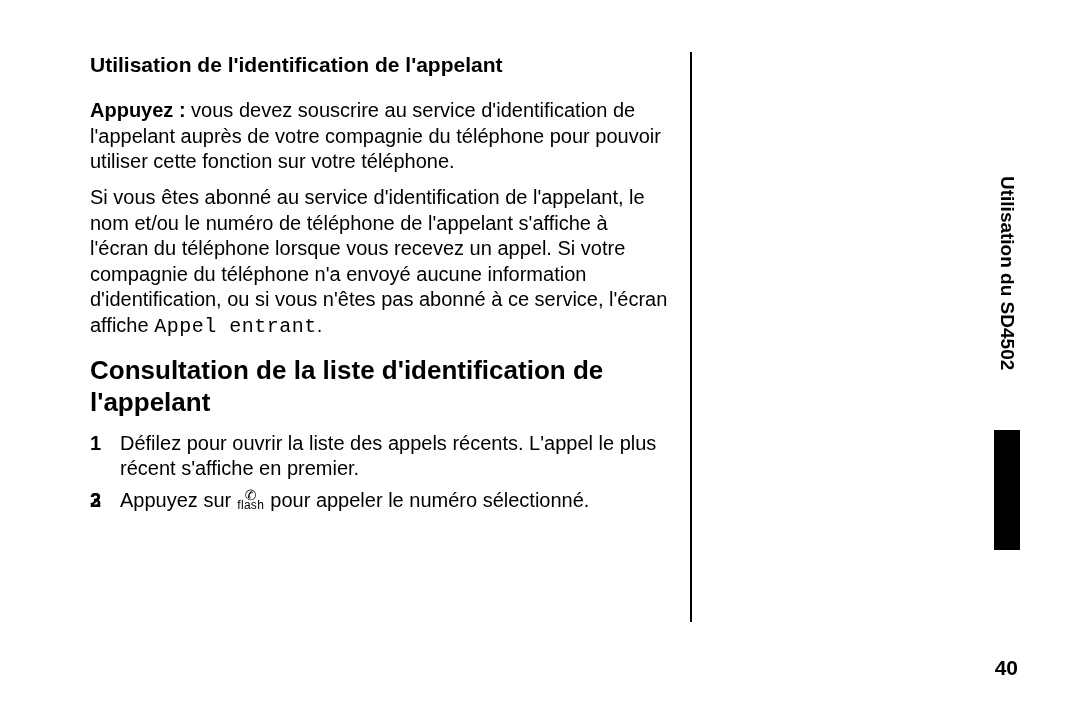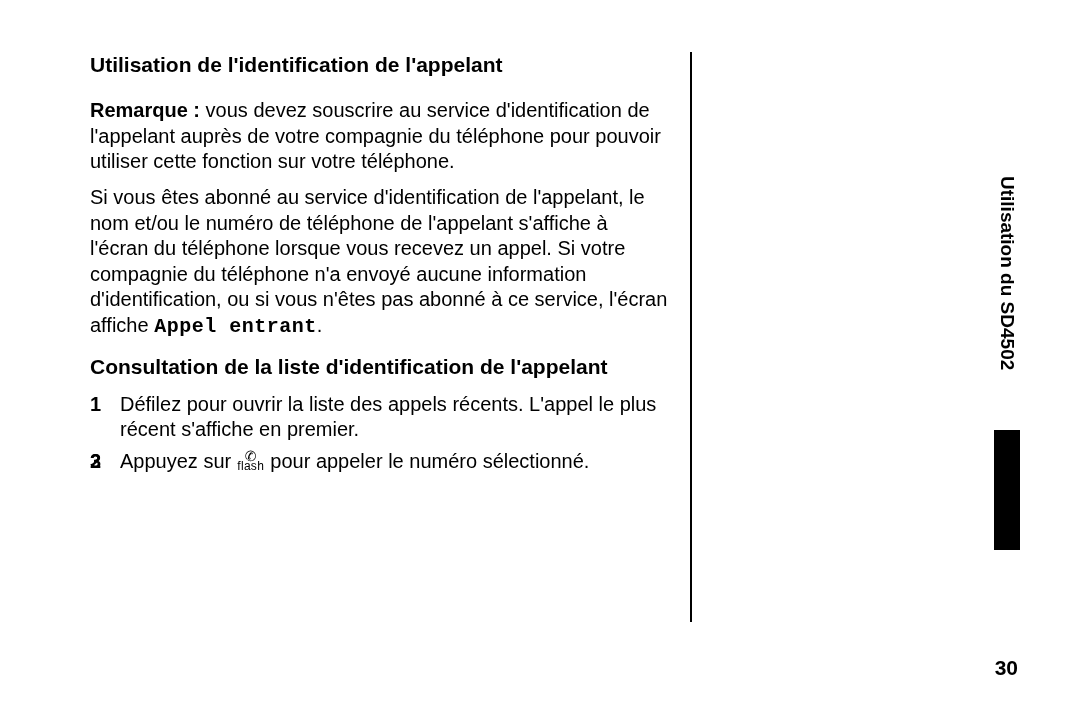--- a/index.html
+++ b/index.html
@@ -36,25 +36,25 @@
   .body-text {
     font-size: 20px;
     line-height: 1.28;
     margin: 0 0 10px 0;
   }
   .note-label {
     font-weight: bold;
   }
   .mono {
     font-family: "Courier New", Courier, monospace;
-    font-weight: bold;
+    font-weight: normal;
     letter-spacing: 0.5px;
   }
   h2.subheading {
-    font-size: 21px;
+    font-size: 26px;
     font-weight: bold;
     margin: 14px 0 12px 0;
     line-height: 1.25;
   }
   ol.steps {
     list-style: none;
     padding: 0;
     margin: 0;
     counter-reset: step;
   }
@@ -125,21 +125,21 @@
   }
 </style>
 </head>
 <body>
 
 <div class="page">
 
   <h2 class="section-title">Utilisation de l'identification de l'appelant</h2>
 
   <p class="body-text">
-    <span class="note-label">Remarque :</span><span> vous devez souscrire au service d'identification de l'appelant auprès de votre compagnie du téléphone pour pouvoir utiliser cette fonction sur votre téléphone.</span>
+    <span class="note-label">Appuyez :</span><span> vous devez souscrire au service d'identification de l'appelant auprès de votre compagnie du téléphone pour pouvoir utiliser cette fonction sur votre téléphone.</span>
   </p>
 
   <p class="body-text">
     <span>Si vous êtes abonné au service d'identification de l'appelant, le nom et/ou le numéro de téléphone de l'appelant s'affiche à l'écran du téléphone lorsque vous recevez un appel. Si votre compagnie du téléphone n'a envoyé aucune information d'identification, ou si vous n'êtes pas abonné à ce service, l'écran affiche </span><span class="mono">Appel entrant</span><span>.</span>
   </p>
 
   <h2 class="subheading">Consultation de la liste d'identification de l'appelant</h2>
 
 
   <ol class="steps">
@@ -158,13 +158,13 @@
 
 </div>
 
 <div class="divider"></div>
 
 <div class="side-tab">
   <span class="vtext">Utilisation du SD4502</span>
   <span class="black-block"></span>
 </div>
 
-<div class="page-number">30</div>
+<div class="page-number">40</div>
 
 </body></html>

